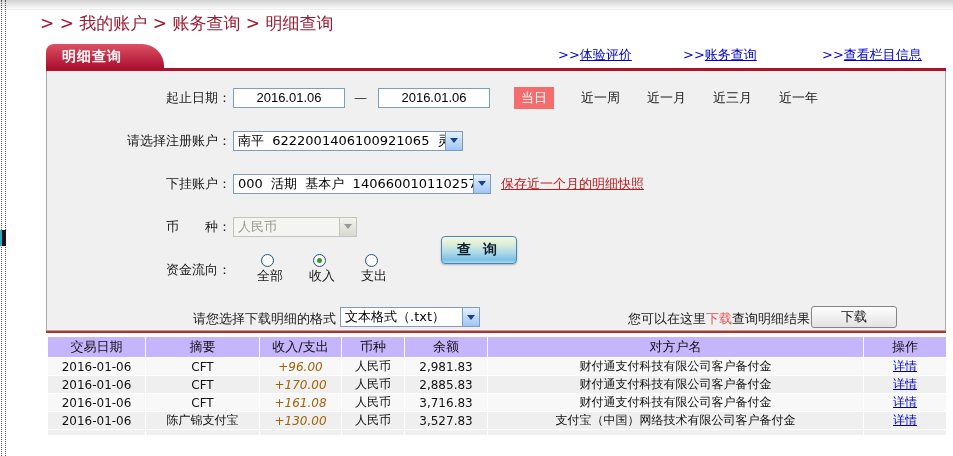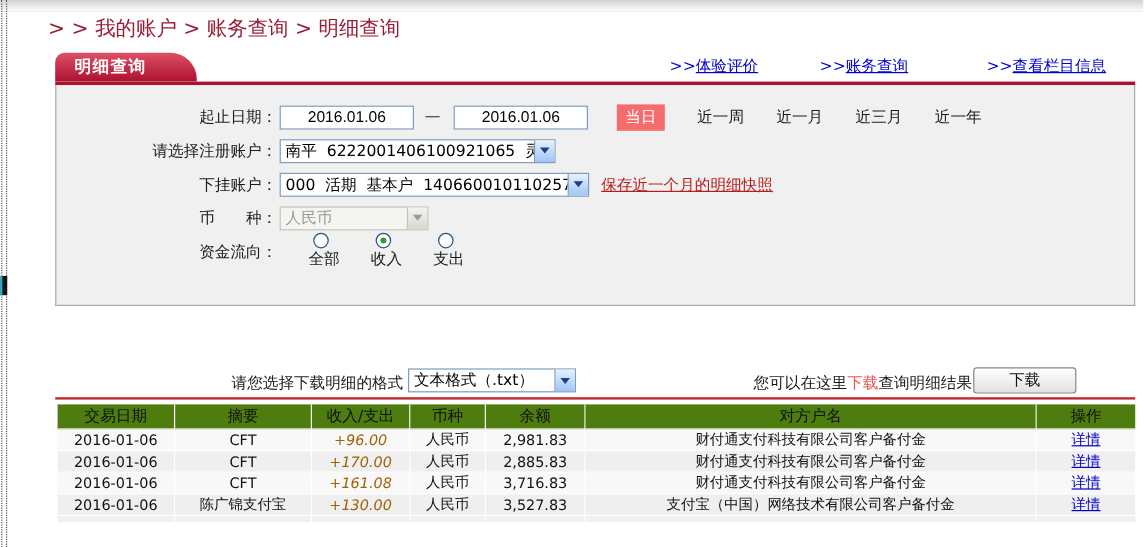--- a/index.html
+++ b/index.html
@@ -28,23 +28,23 @@
   .tab .tab-label { display:block; line-height:24px; padding-left:16px;
     color:#fff; font-size:14px; font-weight:bold; letter-spacing:1px; }
   .red-line { position:absolute; left:46px; top:68px; width:900px; height:3px; background:#ad1130; }
 
   
   .hdr-link { position:absolute; top:46px; font-size:13px; color:#0000cc; cursor:pointer; white-space:nowrap; }
   .hdr-link .lk { text-decoration:underline; }
   .hdr-link-1 { left:558px; } .hdr-link-2 { left:683px; } .hdr-link-3 { left:822px; }
 
   
-  .panel { position:absolute; left:46px; top:71px; width:900px; height:184px;
+  .panel { position:absolute; left:46px; top:71px; width:900px; height:260px;
     background:#f0f0f0; border:1px solid #aaa; border-top:none; }
-  .form-row { display:flex; align-items:center; height:27px; margin-top:1px; font-size:13px; color:#1a1a1a; }
+  .form-row { display:flex; align-items:center; height:27px; margin-top:16px; font-size:13px; color:#1a1a1a; }
   .form-row:first-child { margin-top:13px; }
   .f-label { width:184px; text-align:right; white-space:pre; flex:0 0 184px; }
 
   .txt-input { width:112px; height:20px; border:1px solid #7f9db9; background:#fff;
     text-align:center; font-size:13px; color:#000; line-height:18px; margin-left:2px; }
   .dash { margin:0 9px; color:#333; }
   .badge-today { margin-left:24px; background:#f56c6c; color:#fff; padding:2px 7px; font-size:13px; cursor:pointer; }
   .range-link { margin-left:27px; color:#1a1a1a; cursor:pointer; }
 
   
@@ -84,21 +84,21 @@
   .dl-hint { position:absolute; left:582px; top:4px; white-space:nowrap; }
   .dl-hint .red-lk { color:#e85050; cursor:pointer; }
   .dl-btn { position:absolute; left:765px; top:0; width:86px; height:22px; border:1px solid #858585;
     border-radius:3px; background:linear-gradient(#fefefe,#e2e2e2); font-size:13px; color:#111; cursor:pointer; }
 
   .red-line2 { position:absolute; left:46px; top:331px; width:900px; height:2px; background:#c22b2b; }
 
   
   .result-table { position:absolute; left:48px; top:337px; width:898px;
     border-collapse:separate; border-spacing:0; table-layout:fixed; font-size:12px; color:#111; }
-  .result-table th { height:21px; background:#4d7c0f; font-weight:normal; font-size:13px;
+  .result-table th { height:21px; background:#c4b5fd; font-weight:normal; font-size:13px;
     border-right:1px solid #fff; border-bottom:1px solid #fff; text-align:center; }
   .result-table td { height:18px; border-right:1px solid #fff; border-bottom:1px solid #fff; text-align:center;
     overflow:hidden; white-space:nowrap; }
   .result-table tr.odd td { background:#f8f8f8; }
   .result-table tr.even td { background:#efefef; }
   .result-table th:last-child, .result-table td:last-child { border-right:none; }
   .result-table .amount { color:#a16207;font-style:italic; }
   .result-table .detail-link { color:#0000cc; text-decoration:underline; cursor:pointer; }
   .result-table tr.footer-strip td { height:6px; background:#f0f0f0; }
 </style>
@@ -183,20 +183,21 @@
       <span class="radio-opt">
         <span class="radio checked"></span>
         <span>收入</span>
       </span>
       <span class="radio-opt">
         <span class="radio"></span>
         <span>支出</span>
       </span>
     </div>
 
+    <button class="query-btn">查 询</button>
   </div>
 
   <div class="dl-row">
     <span class="dl-label">请您选择下载明细的格式</span>
     <span class="xp-select w140 dl-select">
       <span class="val">文本格式（.txt）</span>
       <span class="arrow">
           <i></i>
         </span>
     </span>

